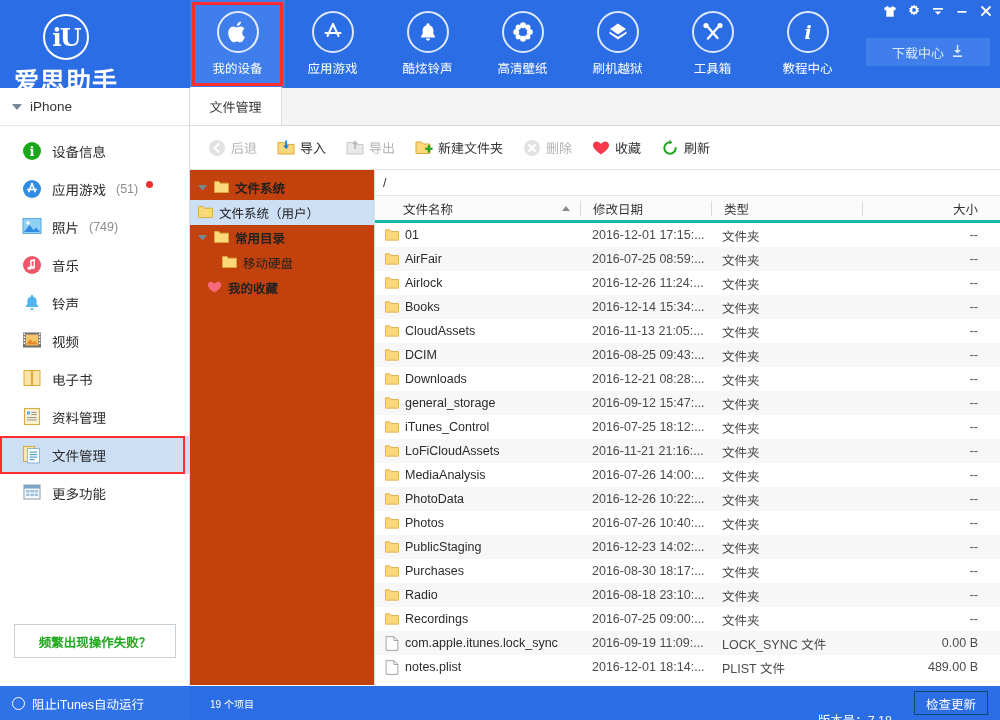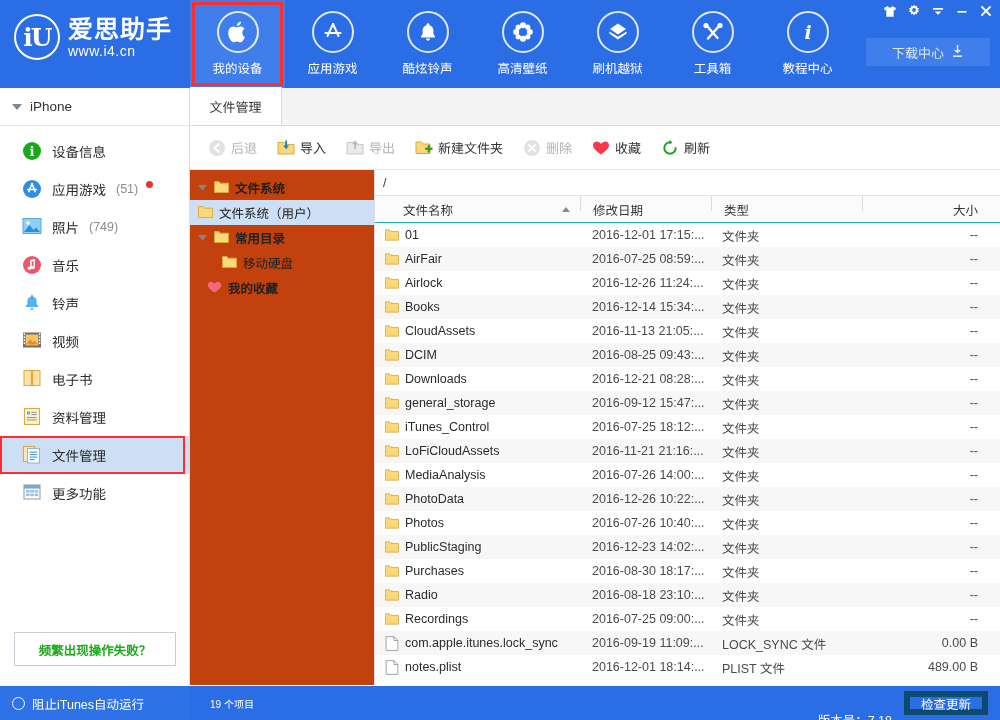--- a/index.html
+++ b/index.html
@@ -13,21 +13,21 @@
   }
   .app { position: relative; width: 1000px; height: 720px; overflow: hidden; }
 
   
   .header {
     position: absolute; top: 0; left: 0; width: 1000px; height: 88px;
     background: #2a6de5;
   }
   .logo {
     position: absolute; left: 14px; top: 14px;
-    display: flex; align-items: center; gap: 8px;
+    display: flex; align-items: center; gap: 8px; flex-direction: column;
   }
   .logo-circle {
     width: 46px; height: 46px; border-radius: 50%;
     border: 2.5px solid #ffffff;
     display: flex; align-items: center; justify-content: center;
     color: #ffffff; font-size: 25px; font-weight: bold;
     font-family: "DejaVu Serif", serif;
     letter-spacing: -2px;
   }
   .logo-text { color: #fff; line-height: 1.05; }
@@ -103,21 +103,21 @@
     border: 2px solid #ff2d2d; pointer-events: none;
   }
   .si-icon { width: 20px; height: 20px; flex: 0 0 20px; position: relative; }
   .si-icon svg { display: block; }
   .si-count { color: #8c8c8c; font-size: 12.5px; }
   .si-dot {
     width: 7px; height: 7px; border-radius: 50%; background: #f03030;
     display: inline-block; margin-left: -2px; margin-bottom: 9px;
   }
   .help-box {
-    position: absolute; left: 14px; bottom: 20px; width: 162px; height: 34px;
+    position: absolute; left: 14px; bottom: 28px; width: 162px; height: 34px;
     border: 1px solid #c9cfd6; background: #fff;
     display: flex; align-items: center; justify-content: center;
     color: #1faa1f; font-weight: bold; font-size: 12.5px; cursor: pointer;
   }
 
   
   .bottombar {
     position: absolute; left: 0; bottom: 0; width: 1000px; height: 34px;
     background: #2a6de5; color: #ffffff;
   }
@@ -134,21 +134,21 @@
     position: absolute; left: 210px; top: 0; height: 34px;
     display: flex; align-items: center; font-size: 10px;
   }
   .bb-version {
     position: absolute; right: 108px; top: 16px; height: 34px;
     display: flex; align-items: center; font-size: 12.5px;
   }
   .bb-update {
     position: absolute; right: 12px; top: 5px;
     height: 24px; padding: 0 11px;
-    border: 6px solid #0c4a6e; color: #ffffff;
+    border: 1px solid #0c4a6e; color: #ffffff;
     display: flex; align-items: center; font-size: 12.5px; cursor: pointer;
   }
 
   
   .main {
     position: absolute; left: 190px; top: 88px; width: 810px; height: 598px;
     background: #ffffff;
   }
   .tabstrip {
     height: 38px; background: #f4f4f4;
@@ -198,22 +198,22 @@
   .tree-ico { width: 15px; height: 15px; flex: 0 0 15px; }
   .tree-ico svg { display: block; }
 
   .filepane { flex: 1 1 auto; display: flex; flex-direction: column; }
   .pathbar {
     height: 26px; display: flex; align-items: center;
     padding-left: 8px; font-size: 12.5px; color: #333;
     border-bottom: 1px solid #e0e4e9; background: #fff;
   }
   .thead {
-    height: 27px; display: flex; 
-    background: #fbfbfb; border-bottom: 1px solid #14b8a6;
+    height: 27px; display: flex; align-items: center;
+    background: #fbfbfb; border-bottom: 3px solid #14b8a6;
     font-size: 12.5px; color: #333;
   }
   .th { display: flex; align-items: center; height: 27px; position: relative; }
   .th.name { width: 205px; padding-left: 28px; }
   .th.date { width: 130px; padding-left: 12px; }
   .th.type { width: 150px; padding-left: 12px; }
   .th.size { flex: 1 1 auto; justify-content: flex-end; padding-right: 22px; }
   .th-sep { width: 1px; height: 15px; background: #d8dcе1; background: #d8dce1; }
   .sort-caret {
     width: 0; height: 0; margin-left: auto; margin-right: 10px;

